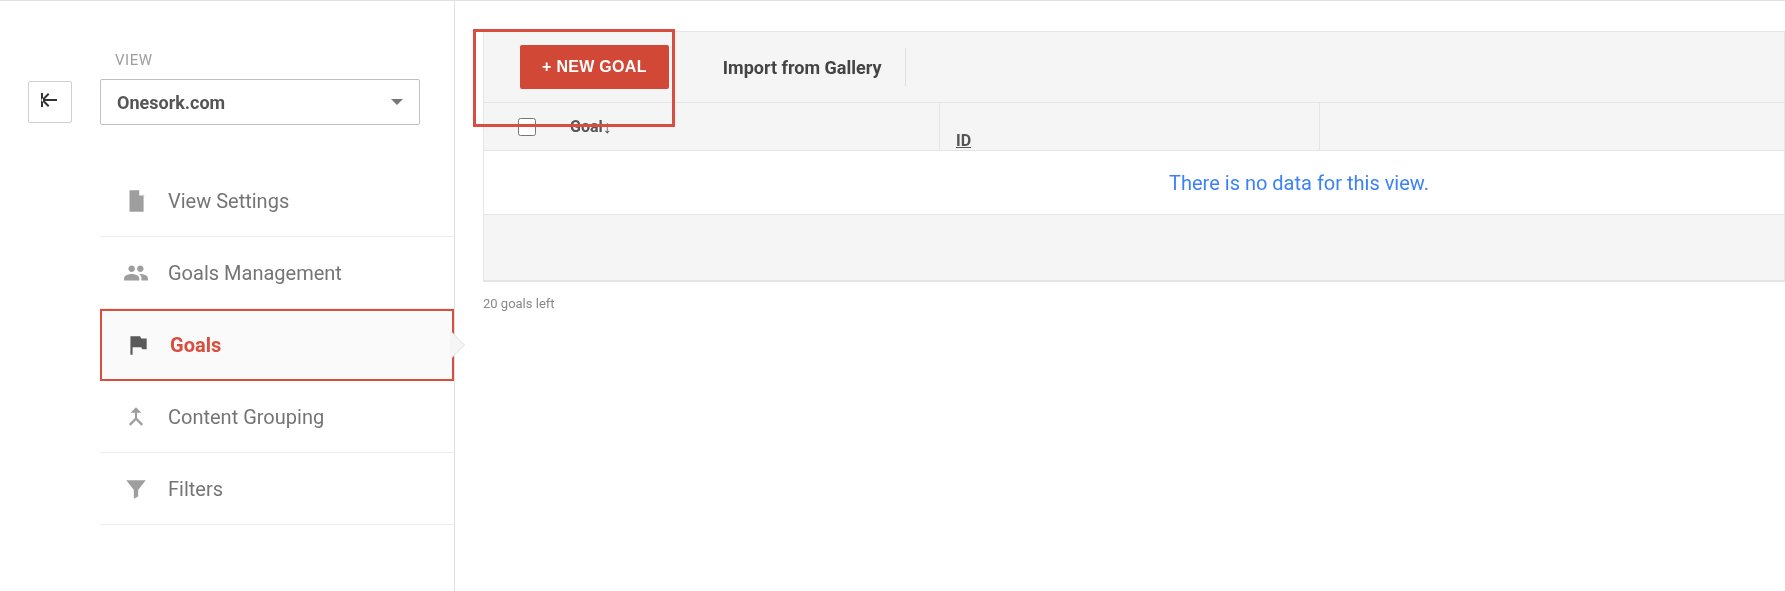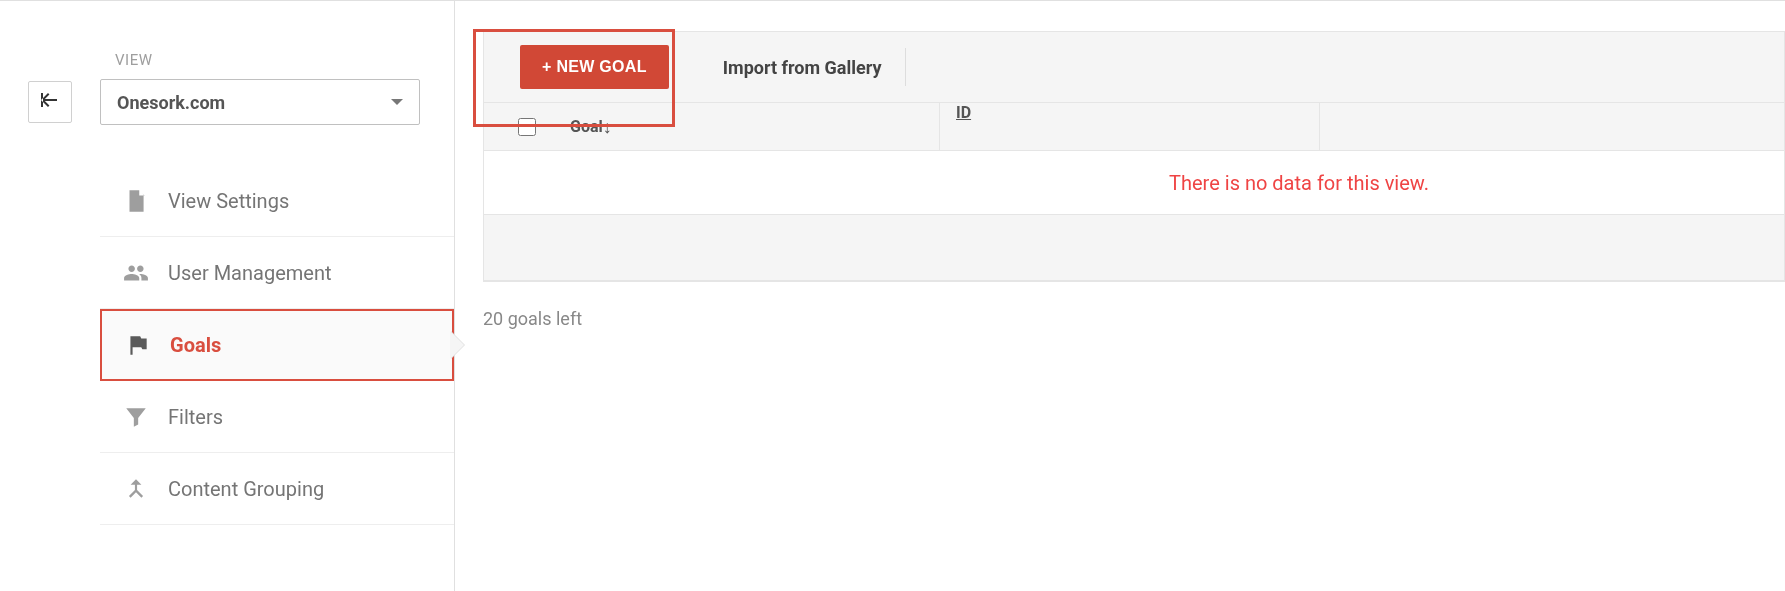--- a/index.html
+++ b/index.html
@@ -181,41 +181,41 @@
       background: #f5f5f5;
       border-bottom: 1px solid #e5e5e5;
       height: 48px;
       font-size: 16px;
       color: #555;
       font-weight: 700;
     }
     .col-check { width: 86px; display:flex; justify-content:center; }
     .col-check input { width:18px; height:18px; }
     .col-goal { flex: 0 0 370px; display:flex; align-items:center; justify-content:flex-start; padding-right:18px; border-right:1px solid #e5e5e5; height:100%;}
-    .col-id { flex: 0 0 380px; padding-left:16px; border-right:1px solid #e5e5e5; height:100%; display:flex; align-items:flex-start;text-decoration:underline;}
+    .col-id { flex: 0 0 380px; padding-left:16px; border-right:1px solid #e5e5e5; height:100%; display:flex; align-items:flex-end;text-decoration:underline;}
     .col-type { flex: 1; text-align:center; }
     .sort-arrow { font-size: 18px; color:#555; }
     .empty-row {
       height: 64px;
       display: flex;
       align-items: center;
       justify-content: center;
       font-size: 20px;
-      color: #ef4444;
+      color: #3b82f6;
       border-bottom: 1px solid #e5e5e5;
       padding-left: 330px;
     }
     .footer-row {
       height: 66px;
       background: #f5f5f5;
       border-bottom: 1px solid #e5e5e5;
     }
     .goals-left {
-      margin-top: 26px;
-      font-size: 18px;
+      margin-top: 14px;
+      font-size: 13px;
       color: #888;
     }
   </style>
 </head>
 <body>
 
 <div class="container">
   <div class="gutter">
     <div class="back-btn">
       <span class="icon">
@@ -241,48 +241,48 @@
       </span>
       <span>View Settings</span>
     </div>
 
     <div class="nav-item">
       <span class="icon">
         <svg viewBox="0 0 24 24">
             <path d="M16 11c1.66 0 3-1.34 3-3s-1.34-3-3-3-3 1.34-3 3 1.34 3 3 3zm-8 0c1.66 0 3-1.34 3-3S9.66 5 8 5 5 6.34 5 8s1.34 3 3 3zm0 2c-2.33 0-7 1.17-7 3.5V19h14v-2.5C15 14.17 10.33 13 8 13zm8 0c-.29 0-.62.02-.97.05C16.22 13.9 17 15.02 17 16.5V19h6v-2.5c0-2.33-4.67-3.5-7-3.5z"></path>
           </svg>
       </span>
-      <span>User Management</span>
+      <span>Goals Management</span>
     </div>
 
     <div class="nav-item active highlight-box">
       <span class="icon">
         <svg viewBox="0 0 24 24">
             <path d="M5 3v18h2v-7h8l1 2h4V6h-5l-1-2H5z"></path>
           </svg>
       </span>
       <span style="font-weight:700;">Goals</span>
     </div>
 
     <div class="nav-item">
       <span class="icon">
         <svg viewBox="0 0 24 24">
+            <path d="M17 20l-5-5-5 5-1.5-1.5L11 13V8H7l5-5 5 5h-4v5l5.5 5.5z"></path>
+          </svg>
+      </span>
+      <span>Content Grouping</span>
+    </div>
+
+    <div class="nav-item">
+      <span class="icon">
+        <svg viewBox="0 0 24 24">
             <path d="M3 4h18l-7 9v6l-4 2v-8L3 4z"></path>
           </svg>
       </span>
       <span>Filters</span>
-    </div>
-
-    <div class="nav-item">
-      <span class="icon">
-        <svg viewBox="0 0 24 24">
-            <path d="M17 20l-5-5-5 5-1.5-1.5L11 13V8H7l5-5 5 5h-4v5l5.5 5.5z"></path>
-          </svg>
-      </span>
-      <span>Content Grouping</span>
     </div>
   </div>
 
   <div class="main">
     <div class="toolbar-row">
       <div class="highlight-new-goal"></div>
       <button class="new-goal-btn">+ NEW GOAL</button>
       <div class="import-link">Import from Gallery</div>
     </div>
 

